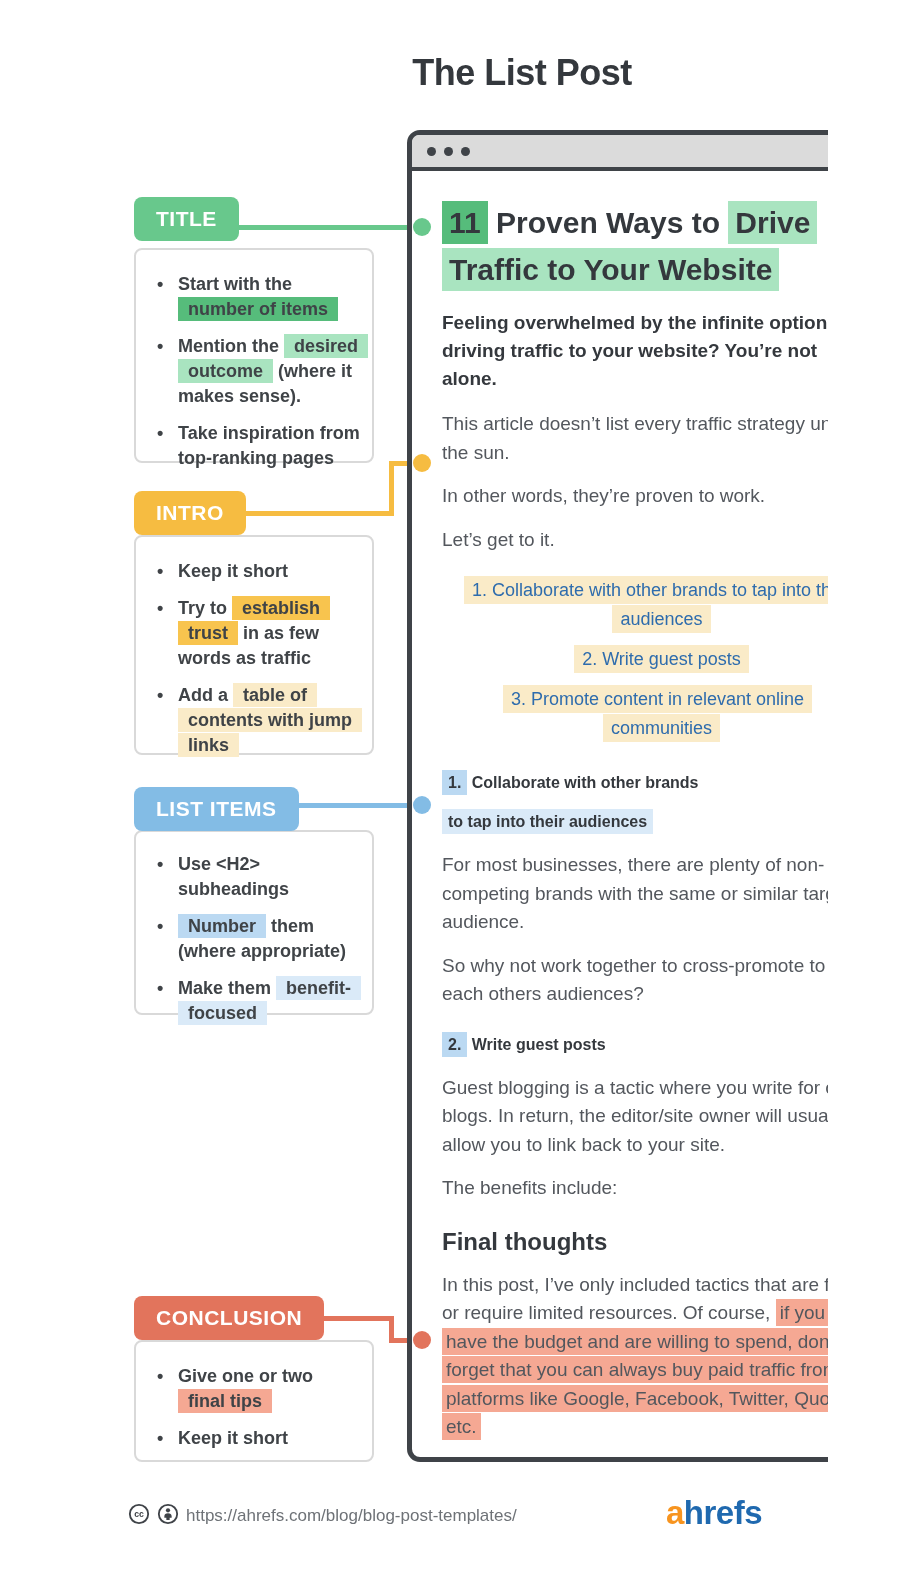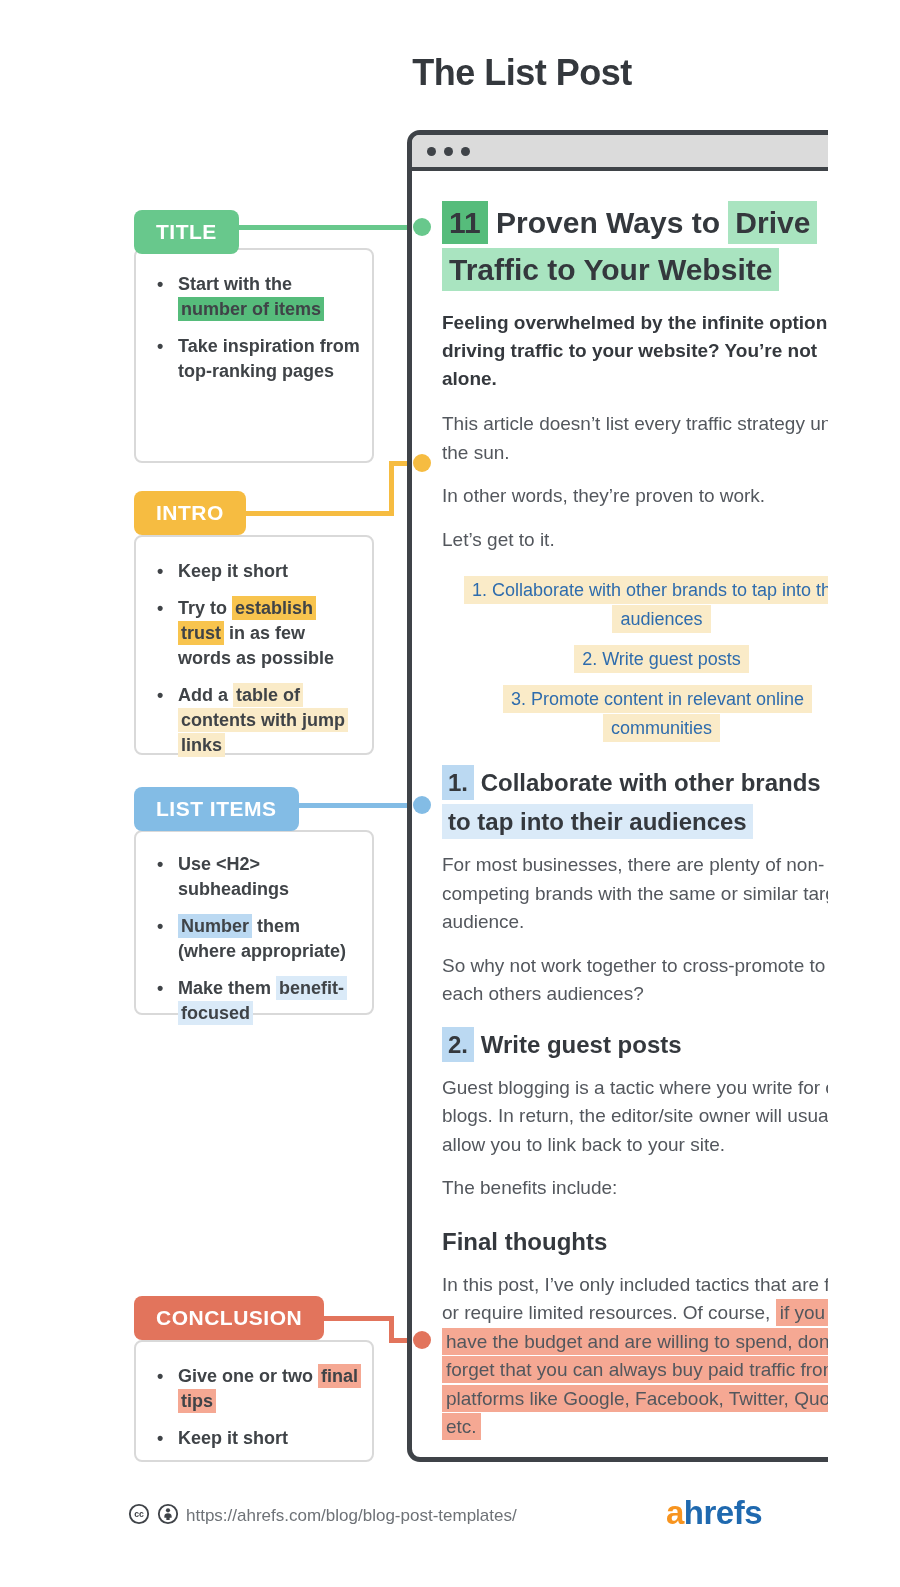--- a/index.html
+++ b/index.html
@@ -31,48 +31,48 @@
   
   .headline{font-size:30px;font-weight:bold;color:var(--ink);line-height:47px;margin-bottom:16px;}
   .headline .hl{padding:5px 7px;-webkit-box-decoration-break:clone;box-decoration-break:clone;}
   .lede{font-size:19px;font-weight:bold;color:var(--ink);line-height:28px;margin-bottom:17px;}
   .para{font-size:19px;color:var(--body-text);line-height:28.5px;margin-bottom:15px;}
   .para .hl{padding:3px 4px;-webkit-box-decoration-break:clone;box-decoration-break:clone;}
   .toc{list-style:none;margin:22px 0 20px 12px;text-align:center;}
   .toc li{margin-bottom:11px;font-size:18px;line-height:29px;}
   .toc-pill{color:var(--link-blue);background:var(--amber-light);padding:4px 8px;
     -webkit-box-decoration-break:clone;box-decoration-break:clone;cursor:pointer;}
-  .h2{font-size:24px;font-weight:bold;color:var(--ink);line-height:39px;margin:16px 0 10px;}
+  .h2{font-size:16px;font-weight:bold;color:var(--ink);line-height:39px;margin:16px 0 10px;}
   .h2 .hl{padding:4px 6px;-webkit-box-decoration-break:clone;box-decoration-break:clone;}
   .h3{font-size:24px;font-weight:bold;color:var(--ink);line-height:34px;margin:22px 0 12px;}
 
   
   .h-gd{background:var(--green-dark)} .h-gl{background:var(--green-light)}
   .h-ad{background:var(--amber-dark)} .h-al{background:var(--amber-light)}
   .h-bm{background:var(--blue-medium)} .h-bl{background:var(--blue-light)}
   .h-sa{background:var(--salmon-light)}
 
   
   .badge{position:absolute;left:62px;height:44px;display:inline-flex;align-items:center;
     padding:0 22px;border-radius:8px;color:#fff;font-weight:bold;font-size:21px;
     letter-spacing:0.5px;z-index:4;}
-  .b-title{top:210px;background:var(--green-badge);}
+  .b-title{top:197px;background:var(--green-badge);}
   .b-intro{top:491px;background:var(--amber-badge);}
   .b-list{top:787px;background:var(--blue-badge);}
   .b-conc{top:1296px;background:var(--salmon-badge);justify-content:center;}
 
   .callout-box{position:absolute;left:62px;width:240px;background:#fff;
     border:2px solid var(--box-border);border-radius:8px;padding:22px 12px 0 16px;z-index:3;}
   .x-title{top:248px;height:215px;} .x-intro{top:535px;height:220px;}
   .x-list{top:830px;height:185px;padding-top:20px;} .x-conc{top:1340px;height:122px;}
   .callout-box ul{list-style:none;}
   .callout-box li{position:relative;padding-left:26px;margin-bottom:12px;
     font-size:18px;font-weight:bold;color:#3F4347;line-height:25px;}
   .callout-box li::before{content:"•";position:absolute;left:5px;color:#3F4347;}
-  .callout-box .hl{padding:2px 3px;-webkit-box-decoration-break:clone;box-decoration-break:clone;margin-top:44px;}
+  .callout-box .hl{padding:2px 10px;-webkit-box-decoration-break:clone;box-decoration-break:clone;margin-top:44px;}
 
   
   .seg{position:absolute;z-index:1;}
   .dot{position:absolute;width:18px;height:18px;border-radius:50%;z-index:5;}
   .c-green{background:var(--green-badge)} .c-amber{background:var(--amber-badge)}
   .c-blue{background:var(--blue-badge)} .c-salmon{background:var(--salmon-badge)}
   .s-t1{left:160px;top:225px;width:190px;height:5px;}
   .d-t{left:341px;top:218px;}
   .s-i1{left:166px;top:511px;width:156px;height:5px;}
   .s-i2{left:317px;top:461px;width:5px;height:55px;}
@@ -112,31 +112,32 @@
   <div class="seg c-salmon s-c2"></div>
   <div class="seg c-salmon s-c3"></div>
   <div class="dot c-salmon d-c"></div>
 
   <div class="badge b-title">
     <span>TITLE</span>
   </div>
   <div class="callout-box x-title">
     <ul>
       <li><span>Start with the </span><span class="hl h-gd">number of items</span></li>
+      <li><span>Mention the </span><span class="hl h-gl">desired outcome</span><span> (where it makes sense).</span></li>
       <li><span>Take inspiration from top-ranking pages</span></li>
     </ul>
   </div>
 
   <div class="badge b-intro">
     <span>INTRO</span>
   </div>
   <div class="callout-box x-intro">
     <ul>
       <li><span>Keep it short</span></li>
-      <li><span>Try to </span><span class="hl h-ad">establish trust</span><span> in as few words as possible</span></li>
+      <li><span>Try to </span><span class="hl h-ad">establish trust</span><span> in as few words as traffic</span></li>
       <li><span>Add a </span><span class="hl h-al">table of contents with jump links</span></li>
     </ul>
   </div>
 
   <div class="badge b-list">
     <span>LIST ITEMS</span>
   </div>
   <div class="callout-box x-list">
     <ul>
       <li><span>Use &lt;H2&gt; subheadings</span></li>

